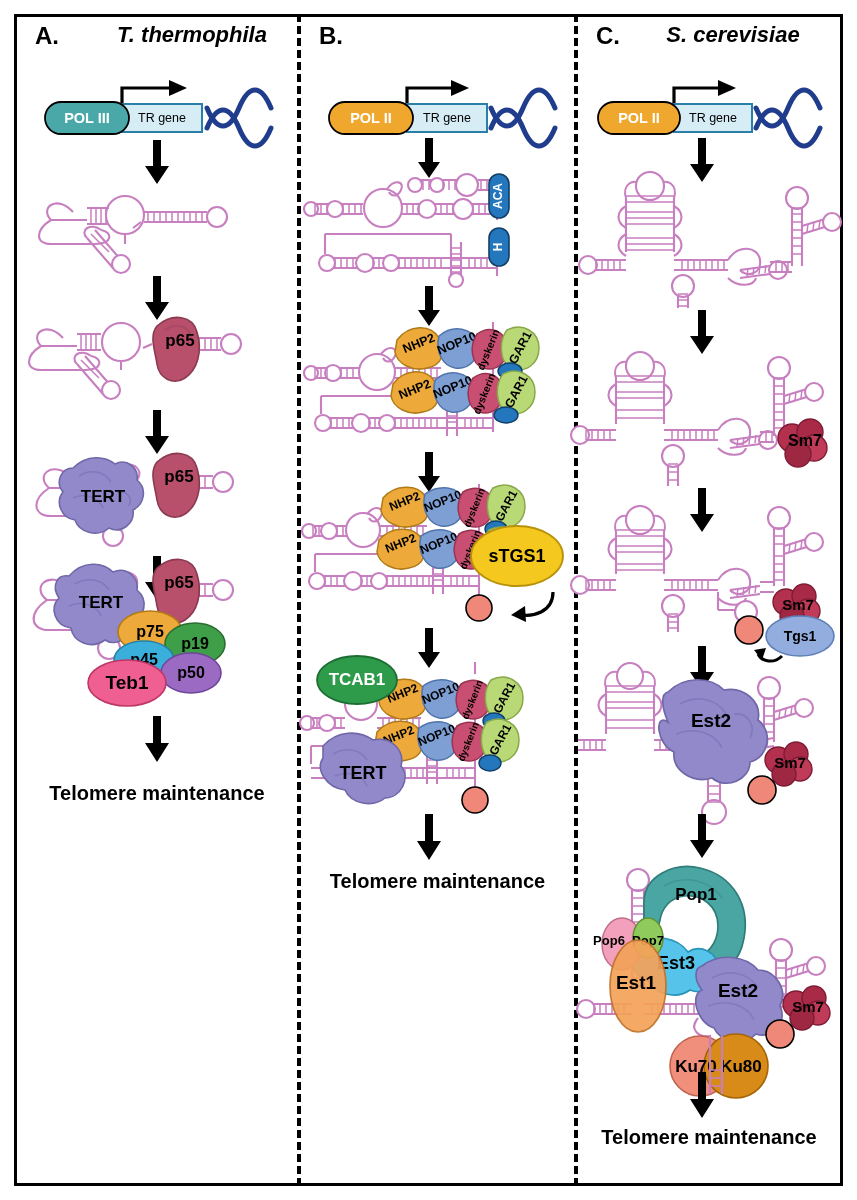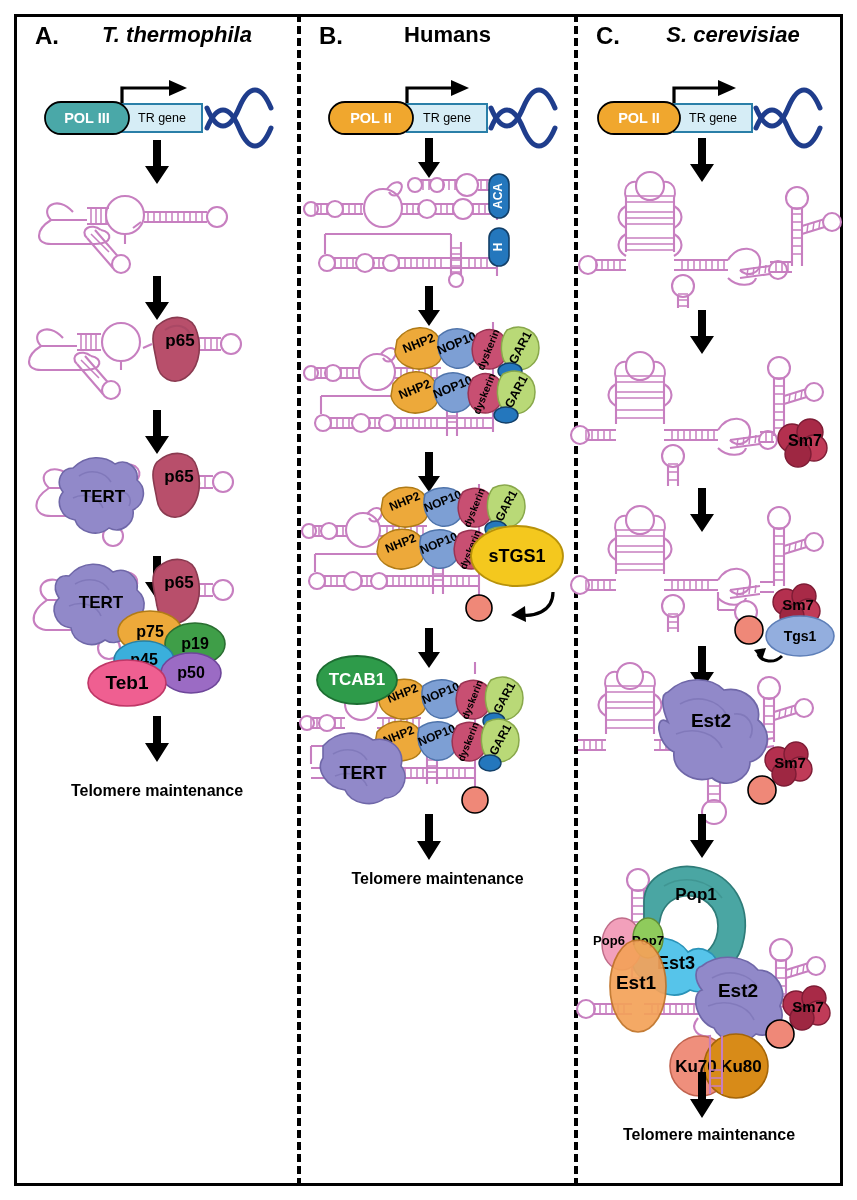--- a/index.html
+++ b/index.html
@@ -10,27 +10,27 @@
   #div1{left:297px;}
   #div2{left:574px;}
   .panel{position:absolute;top:14px;height:1172px;box-sizing:border-box;}
   #panelA{left:17px;width:280px;}
   #panelB{left:301px;width:273px;}
   #panelC{left:578px;width:262px;}
   .panel-head{position:absolute;top:8px;left:0;width:100%;height:40px;}
   .panel-letter{position:absolute;left:18px;top:0;font-size:24px;font-weight:bold;color:#000;font-family:"Liberation Sans",sans-serif;}
   .panel-title{position:absolute;top:0;width:100%;text-align:center;font-size:22px;font-weight:bold;color:#000;}
   .panel-title.italic{font-style:italic;}
-  #panelA .panel-title{padding-left:20px;}
+  #panelA .panel-title{padding-left:35px;}
   #panelB .panel-title{padding-left:10px;}
   #panelC .panel-title{padding-left:24px;}
   .stage{position:absolute;left:0;width:100%;}
   svg{display:block;overflow:visible;}
   .arrow-blk{position:absolute;left:50%;transform:translateX(-50%);}
-  .final-text{position:absolute;left:0;width:100%;text-align:center;font-size:16px;font-weight:bold;color:#000;}
+  .final-text{position:absolute;left:0;width:100%;text-align:center;font-size:20px;font-weight:bold;color:#000;}
   .lbl{font-family:"Liberation Sans",sans-serif;font-weight:bold;fill:#000;text-anchor:middle;dominant-baseline:middle;}
   .lbl-w{fill:#fff;}
   .rna{fill:none;stroke:#c77fc0;stroke-width:2.1;}
   .rung{stroke:#c77fc0;stroke-width:1.5;}
   .loopfill{fill:#ffffff;stroke:#c77fc0;stroke-width:2.1;}
 </style>
 </head>
 <body>
 
 <div id="figure">
@@ -196,21 +196,20 @@
       <svg width="30" height="46" viewBox="0 0 30 46">
           <path d="M11 0 h8 v27 h8 L15 46 L3 27 h8 Z" fill="#000"></path>
         </svg>
     </div>
     <div class="final-text" style="top:768px;">Telomere maintenance</div>
   </div>
 
   <div class="panel" id="panelB">
     <div class="panel-head">
       <span class="panel-letter">B.</span>
-      <span class="panel-title">Humans</span>
     </div>
 
     <div class="stage" style="top:62px;">
       <svg width="273" height="60" viewBox="0 0 273 60">
         <path d="M106 42 L106 12 L158 12" stroke="#000" stroke-width="3.2" fill="none"></path>
         <path d="M150 4 L168 12 L150 20 Z" fill="#000"></path>
         <rect x="106" y="28" width="80" height="28" fill="#d6edf6" stroke="#2a7fa8" stroke-width="2"></rect>
         <text x="146" y="43" class="lbl" style="font-size:12.5px;font-weight:normal">TR gene</text>
         <rect x="28" y="26" width="84" height="32" rx="16" fill="#f0a72e" stroke="#000" stroke-width="1.8"></rect>
         <text x="70" y="43" class="lbl lbl-w" style="font-size:14.5px">POL II</text>

